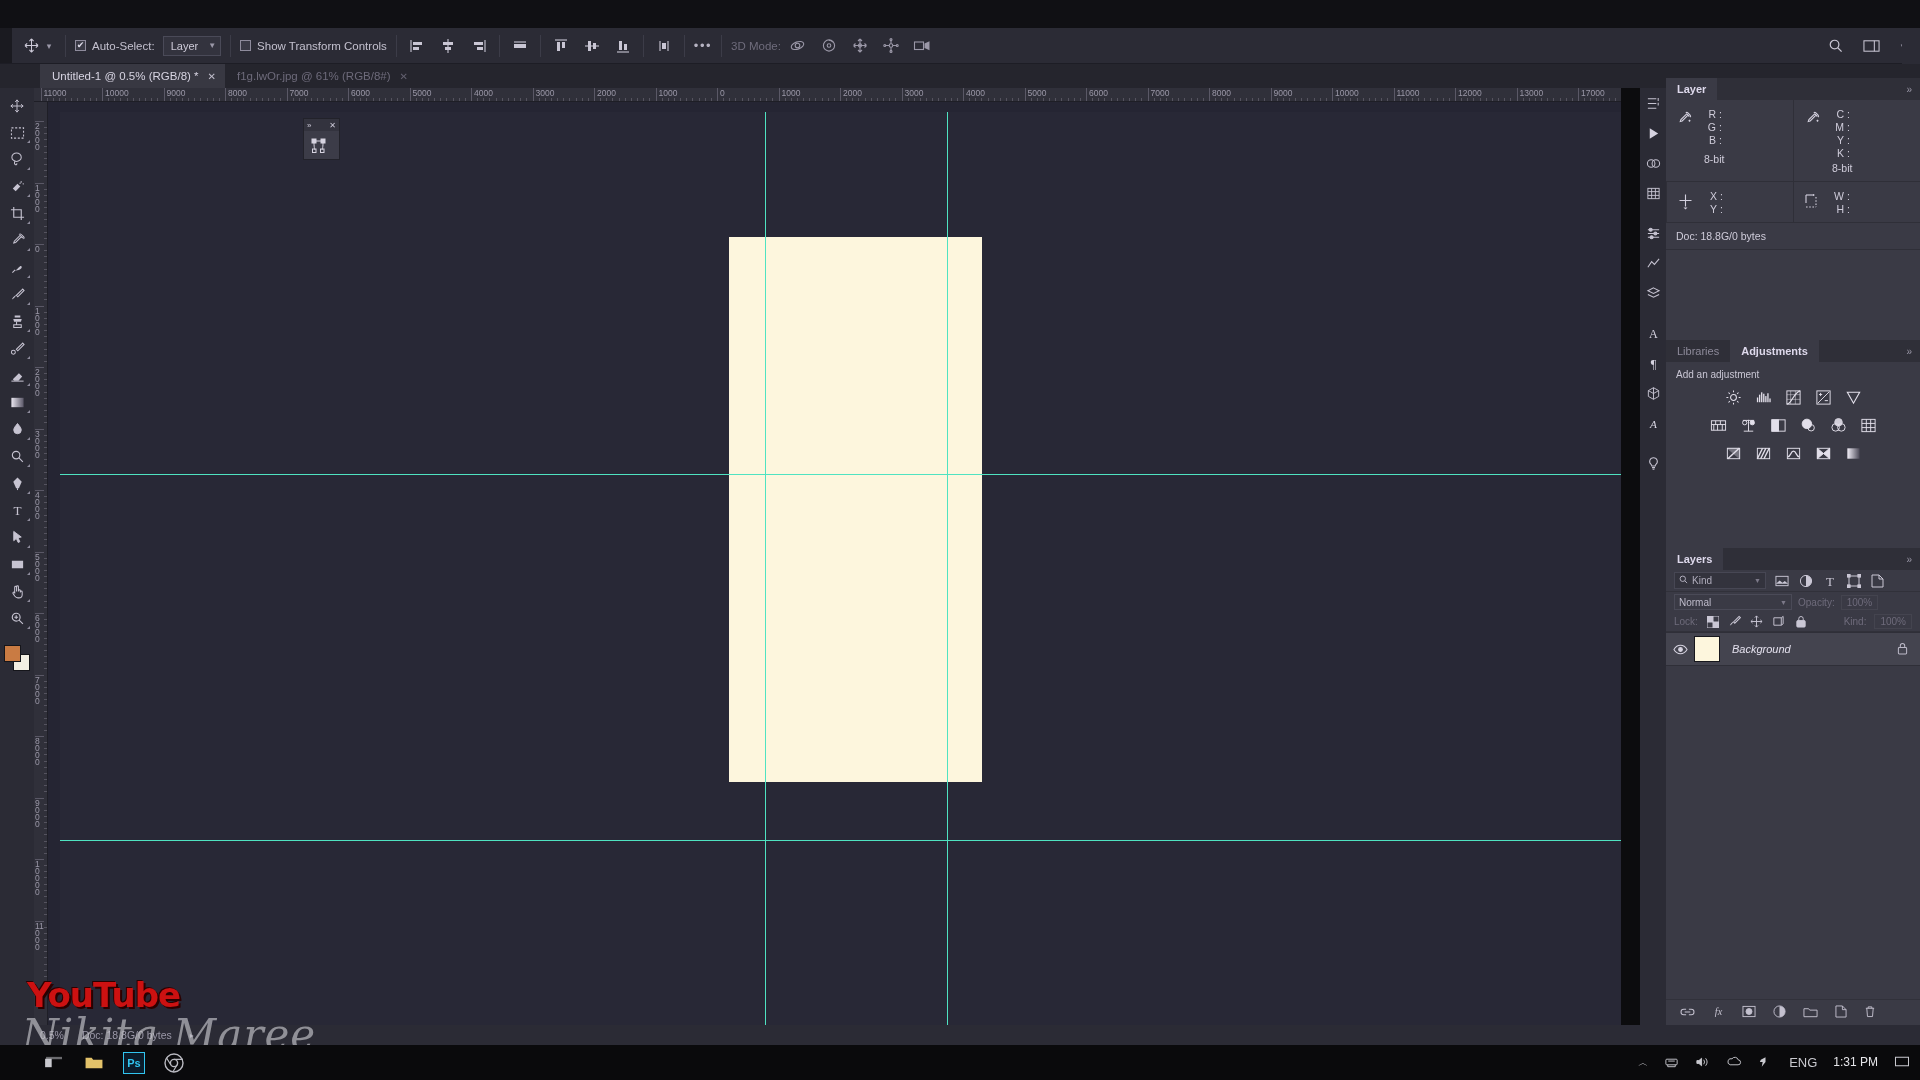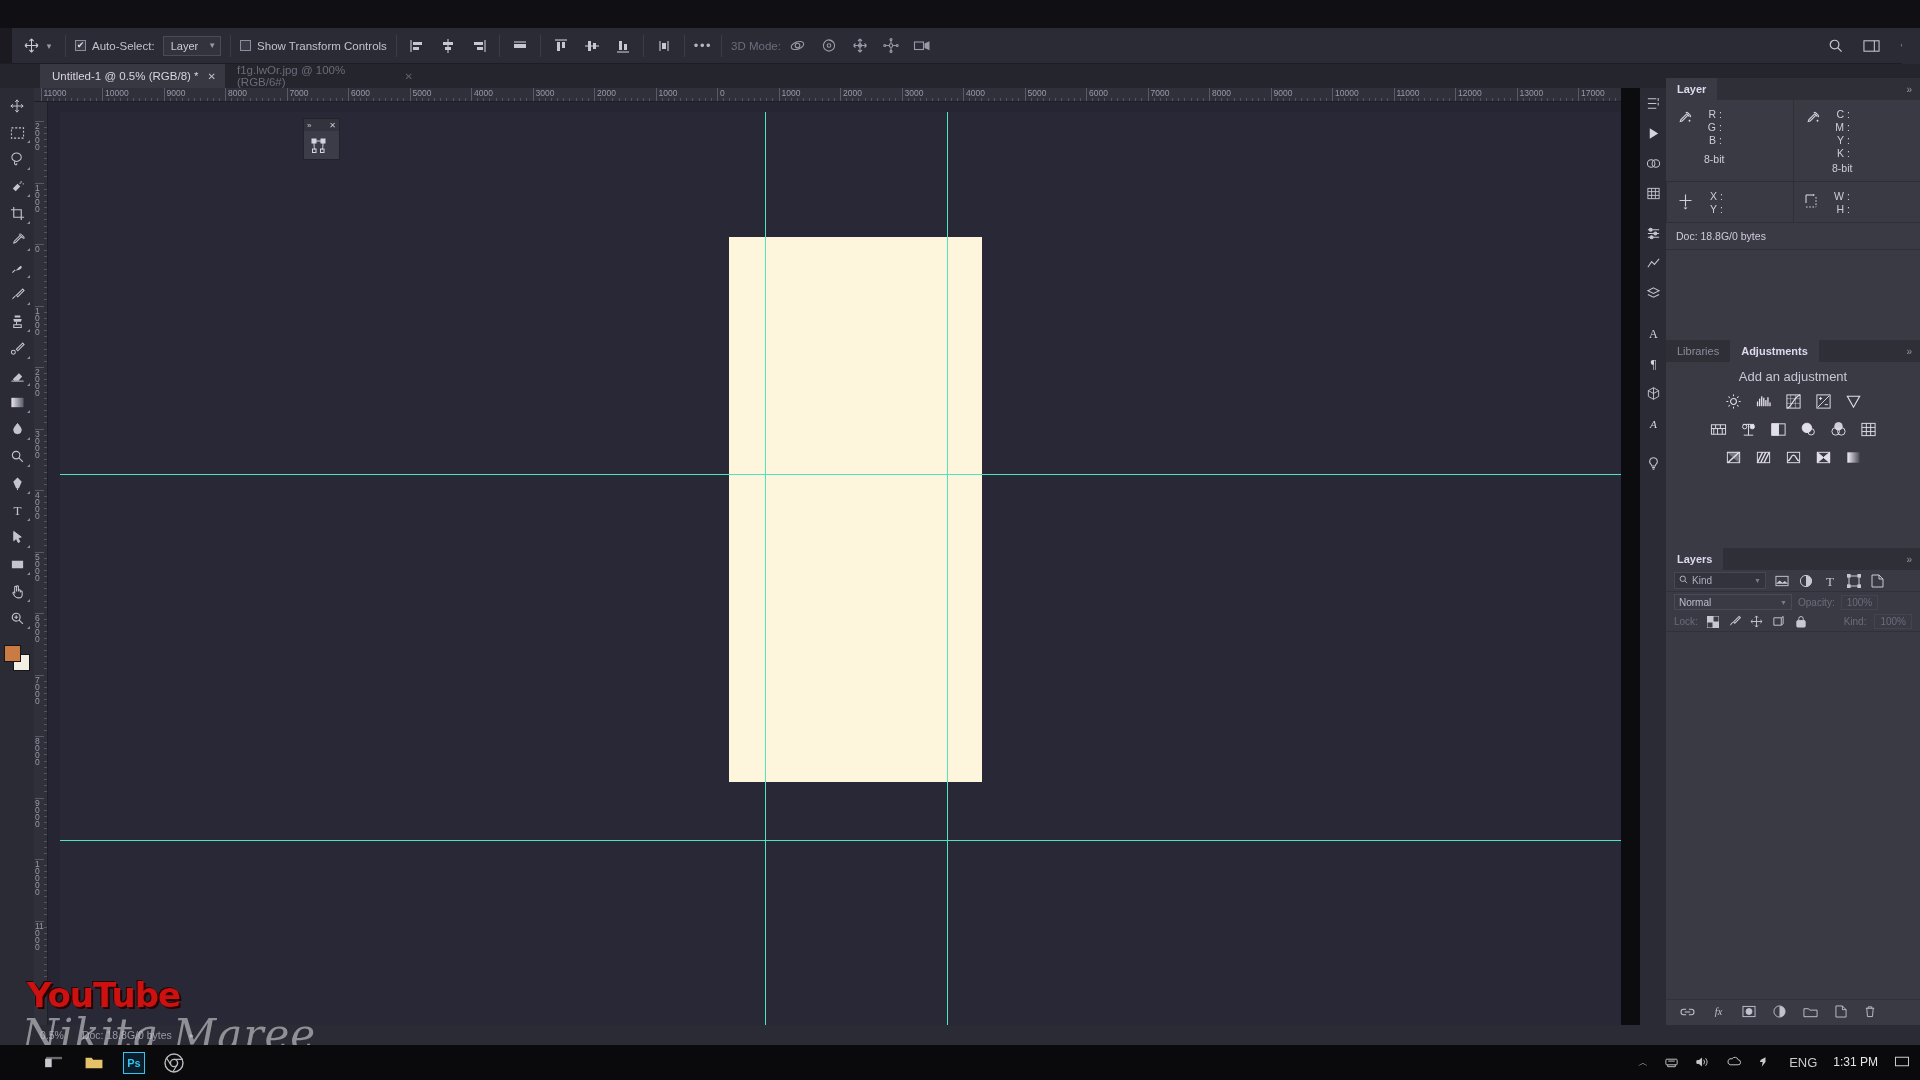--- a/index.html
+++ b/index.html
@@ -93,21 +93,21 @@
   .info-cell{ padding:8px 4px 6px 10px; display:flex; gap:6px; border-bottom:1px solid #2f2f38;}
   .info-cell + .info-cell{ border-left:1px solid #2f2f38;}
   .ic-icon{ width:22px; color:#d3d0de; display:flex; align-items:flex-start; padding-top:3px;}
   .ic-rows{ font-size:10.5px; line-height:13px; color:#cfccda;}
   .ic-rows .lbl{ display:inline-block; min-width:12px; text-align:right;}
   .bit{ font-size:10.5px; color:#cfccda; padding-left:24px; margin-top:4px;}
   .info-doc{ padding:7px 10px; font-size:10.5px; color:#cfccda; border-bottom:1px solid #2f2f38;}
 
   
   .adj-panel{ position:absolute; left:1666px; top:340px; width:254px; height:208px; background:#3a3a45;}
-  .adj-title{ padding:7px 10px 4px; font-size:13px; color:#c9c6d4;text-align:center;}
+  .adj-title{ padding:7px 10px 4px; font-size:10px; color:#c9c6d4;}
   .adj-rows{ padding:4px 10px;}
   .adj-row{ display:flex; justify-content:center; gap:11px; margin-bottom:9px;}
   .adj-ic{ width:19px; height:19px; display:flex; align-items:center; justify-content:center; color:#e2dfea;}
 
   
   .lay-panel{ position:absolute; left:1666px; top:548px; width:254px; height:477px; background:#3a3a45;}
   .lay-filter{ height:22px; display:flex; align-items:center; padding:0 8px; gap:7px; border-bottom:1px solid #31313a;}
   .kind-box{ width:92px; height:17px; background:#33333d; border:1px solid #474754; display:flex;
      align-items:center; gap:4px; padding:0 4px; color:#b0adbc; font-size:10px;}
   .kind-box .cv{ margin-left:auto; font-size:7px; color:#7c7989;}
@@ -319,21 +319,21 @@
     </div>
   </div>
   <div class="topstrip-r"></div>
 
   <div class="tabbar">
     <div class="tab active" style="left:40px; width:185px;">
       <span>Untitled-1 @ 0.5% (RGB/8) *</span>
       <span class="x">✕</span>
     </div>
     <div class="tab inactive" style="left:225px; width:196px;">
-      <span>f1g.lwOr.jpg @ 100% (RGB/6#)</span>
+      <span>f1g.lwOr.jpg @ 61% (RGB/8#)</span>
       <span class="x">✕</span>
     </div>
   </div>
 
   <div class="toolbar">
     <div class="tool nocorner">
       <svg width="14" height="14" viewBox="0 0 16 16" stroke="#c6c3d1" fill="none" stroke-width="1.1">
           <path d="M8 1v14M1 8h14M8 1L6 3.4M8 1l2 2.4M8 15l-2-2.4M8 15l2-2.4M1 8l2.4-2M1 8l2.4 2M15 8l-2.4-2M15 8l-2.4 2"></path>
         </svg>
     </div>
@@ -1281,20 +1281,36 @@
       <span class="lock-ic">
         <svg width="12" height="13" viewBox="0 0 12 14" stroke="#cac7d5" fill="#cac7d5" stroke-width="1">
             <rect x="1.5" y="6" width="9" height="7" rx="1"></rect>
             <path d="M3.6 6V4a2.4 2.4 0 0 1 4.8 0v2" fill="none"></path>
           </svg>
       </span>
       <span class="opac-lab" style="margin-left:auto;">Kind:</span>
       <span class="opac-val">100%</span>
     </div>
 
+    <div class="layer-row">
+      <span class="eye">
+        <svg width="15" height="11" viewBox="0 0 16 11" stroke="#d6d3e0" fill="none" stroke-width="1.1">
+            <path d="M1 5.5S3.6 1 8 1s7 4.5 7 4.5S12.4 10 8 10 1 5.5 1 5.5z"></path>
+            <circle cx="8" cy="5.5" r="2" fill="#d6d3e0"></circle>
+          </svg>
+      </span>
+      <span class="thumb"></span>
+      <span class="layer-name">Background</span>
+      <span class="layer-lock">
+        <svg width="11" height="13" viewBox="0 0 12 14" stroke="#bdbac9" fill="none" stroke-width="1.1">
+            <rect x="1.5" y="6" width="9" height="7" rx="1"></rect>
+            <path d="M3.6 6V4a2.4 2.4 0 0 1 4.8 0v2"></path>
+          </svg>
+      </span>
+    </div>
 
     <div class="lay-bottom">
       <span>
         <svg width="15" height="13" viewBox="0 0 16 14" stroke="#c4c1cf" fill="none" stroke-width="1.1">
             <path d="M6.5 4.5H4a3 3 0 0 0 0 6h2.5M9.5 4.5H12a3 3 0 0 1 0 6H9.5M5 7.5h6"></path>
           </svg>
       </span>
       <span>
         <svg width="13" height="13" viewBox="0 0 14 14" stroke="#c4c1cf" fill="none" stroke-width="1">
             <text x="7" y="11" font-size="11" font-family="Liberation Serif, serif" font-style="italic" fill="#c4c1cf" stroke="none" text-anchor="middle">fx</text>

